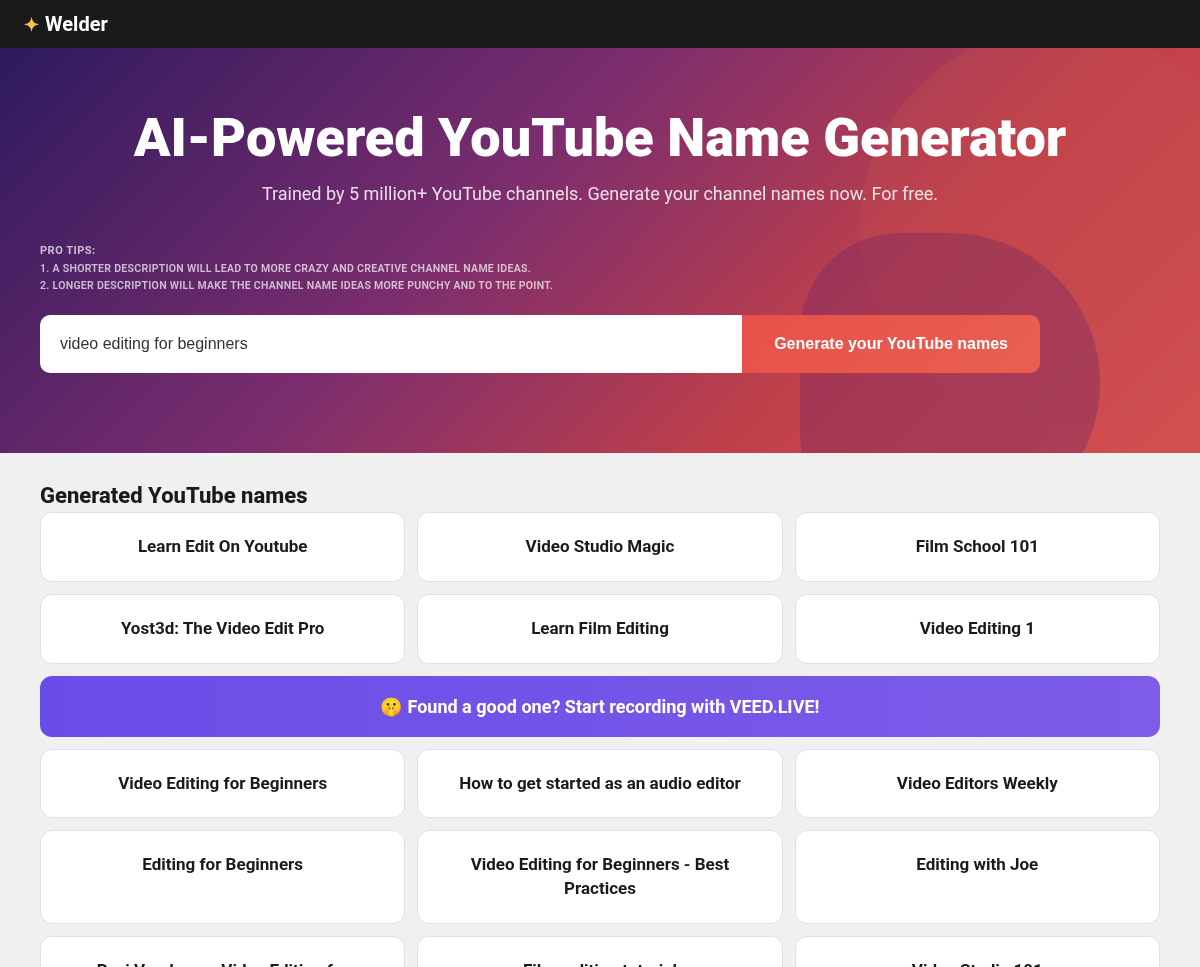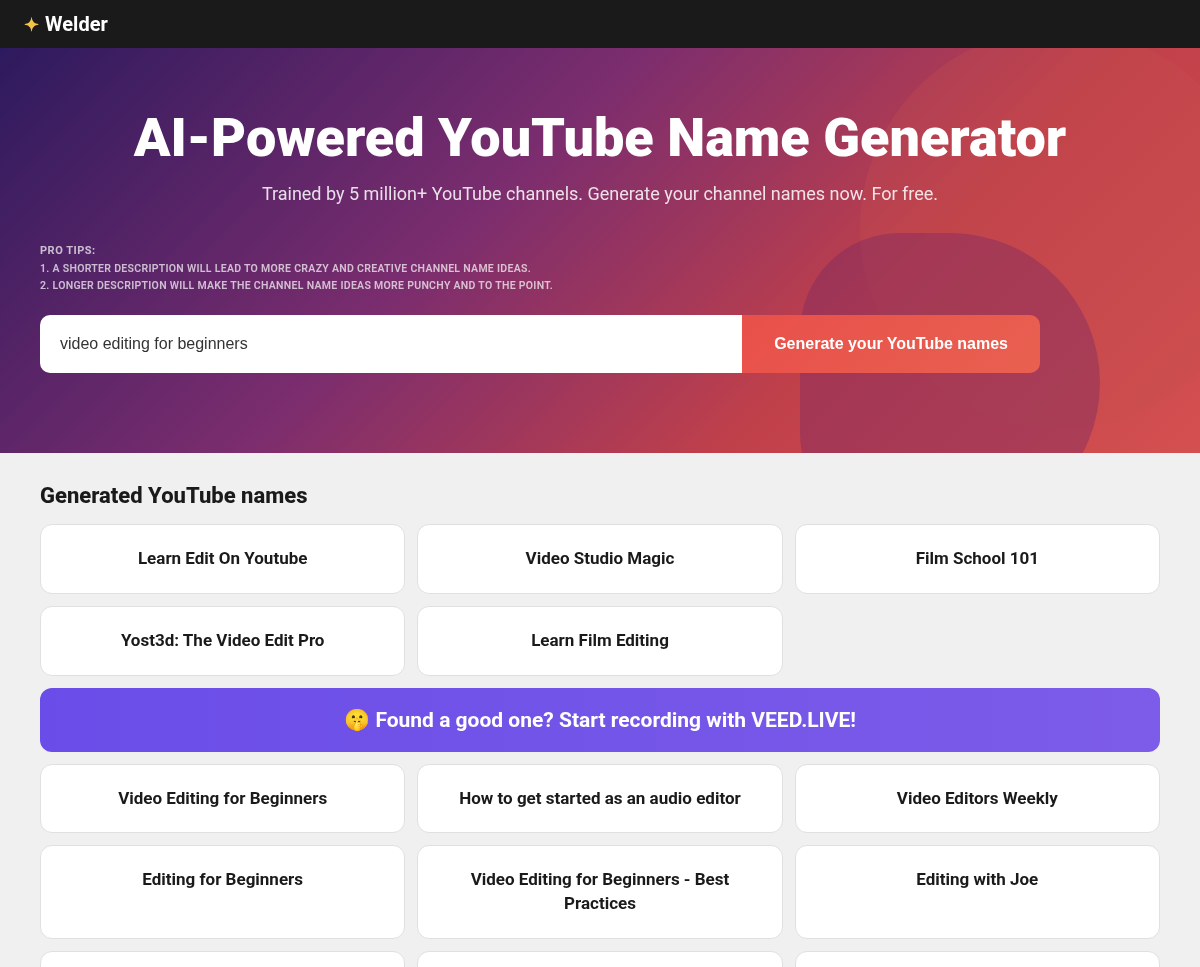--- a/index.html
+++ b/index.html
@@ -122,21 +122,21 @@
 
     
     .results-section {
       background: #f0f0f0;
       padding: 30px 40px 40px;
     }
     .results-title {
       font-size: 22px;
       font-weight: 800;
       color: #1a1a1a;
-      margin-bottom: 16px;
+      margin-bottom: 4px;
     }
     .names-grid {
       display: grid;
       grid-template-columns: 1fr 1fr 1fr;
       gap: 12px;
     }
     .name-card {
       background: #fff;
       border-radius: 12px;
       padding: 22px 17px;
@@ -149,21 +149,21 @@
       line-height: 1.4;
     }
 
     .promo-banner {
       grid-column: 1 / -1;
       background: linear-gradient(90deg, #6a4de8, #7c5ce8);
       color: #fff;
       border-radius: 12px;
       padding: 20px;
       text-align: center;
-      font-size: 21px;
+      font-size: 18px;
       font-weight: 700;
       cursor: pointer;
       border: none;
     }
   </style>
 </head>
 <body>
 
 <header class="header">
   <div class="logo-text">
@@ -191,20 +191,21 @@
 <section class="results-section">
   <h2 class="results-title">Generated YouTube names</h2>
 
   <div class="names-grid" id="names-grid">
 
   <div class="name-card">Learn Edit On Youtube</div>
       <div class="name-card">Video Studio Magic</div>
       <div class="name-card">Film School 101</div>
       <div class="name-card">Yost3d: The Video Edit Pro</div>
       <div class="name-card">Learn Film Editing</div>
+      <div class="name-card">Video Editing 1</div>
       <div class="promo-banner">🤫 Found a good one? Start recording with VEED.LIVE!</div>
       <div class="name-card">Video Editing for Beginners</div>
       <div class="name-card">How to get started as an audio editor</div>
       <div class="name-card">Video Editors Weekly</div>
       <div class="name-card">Editing for Beginners</div>
       <div class="name-card">Video Editing for Beginners - Best Practices</div>
       <div class="name-card">Editing with Joe</div>
       <div class="name-card">Ravi Varghese - Video Editing for Beginners</div>
       <div class="name-card">Film. editing tutorial</div>
       <div class="name-card">Video Studio 101</div>

